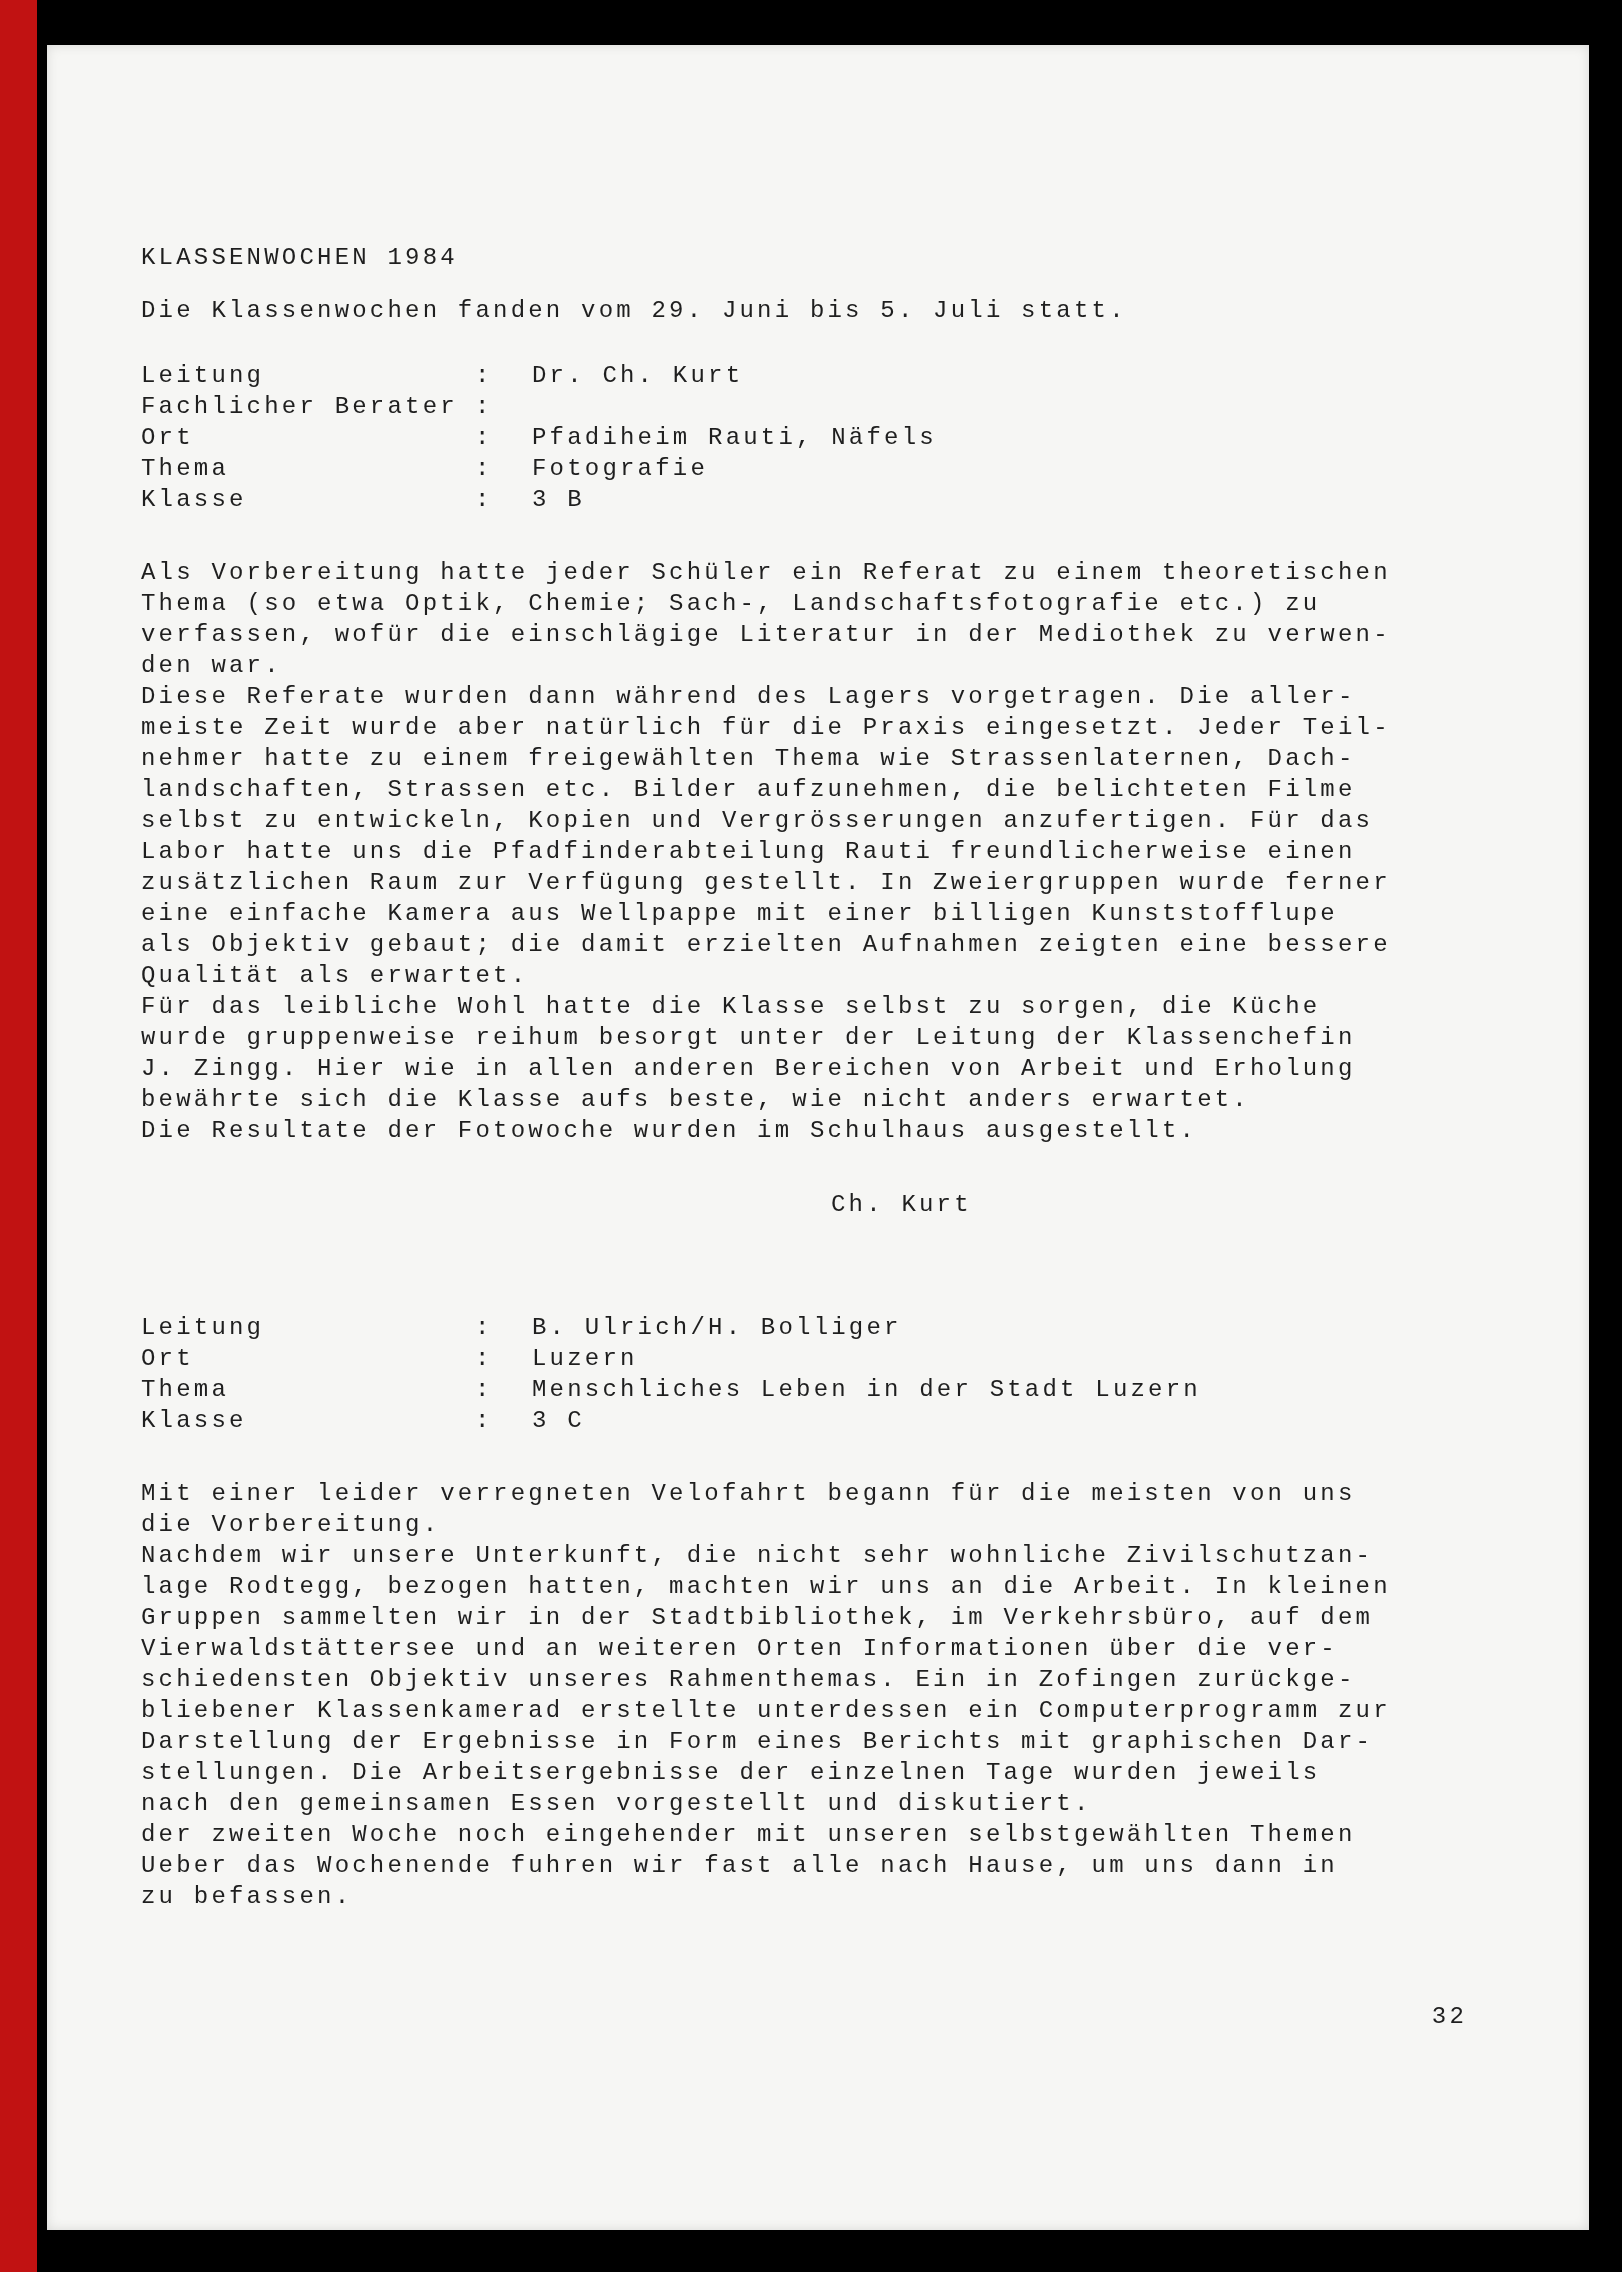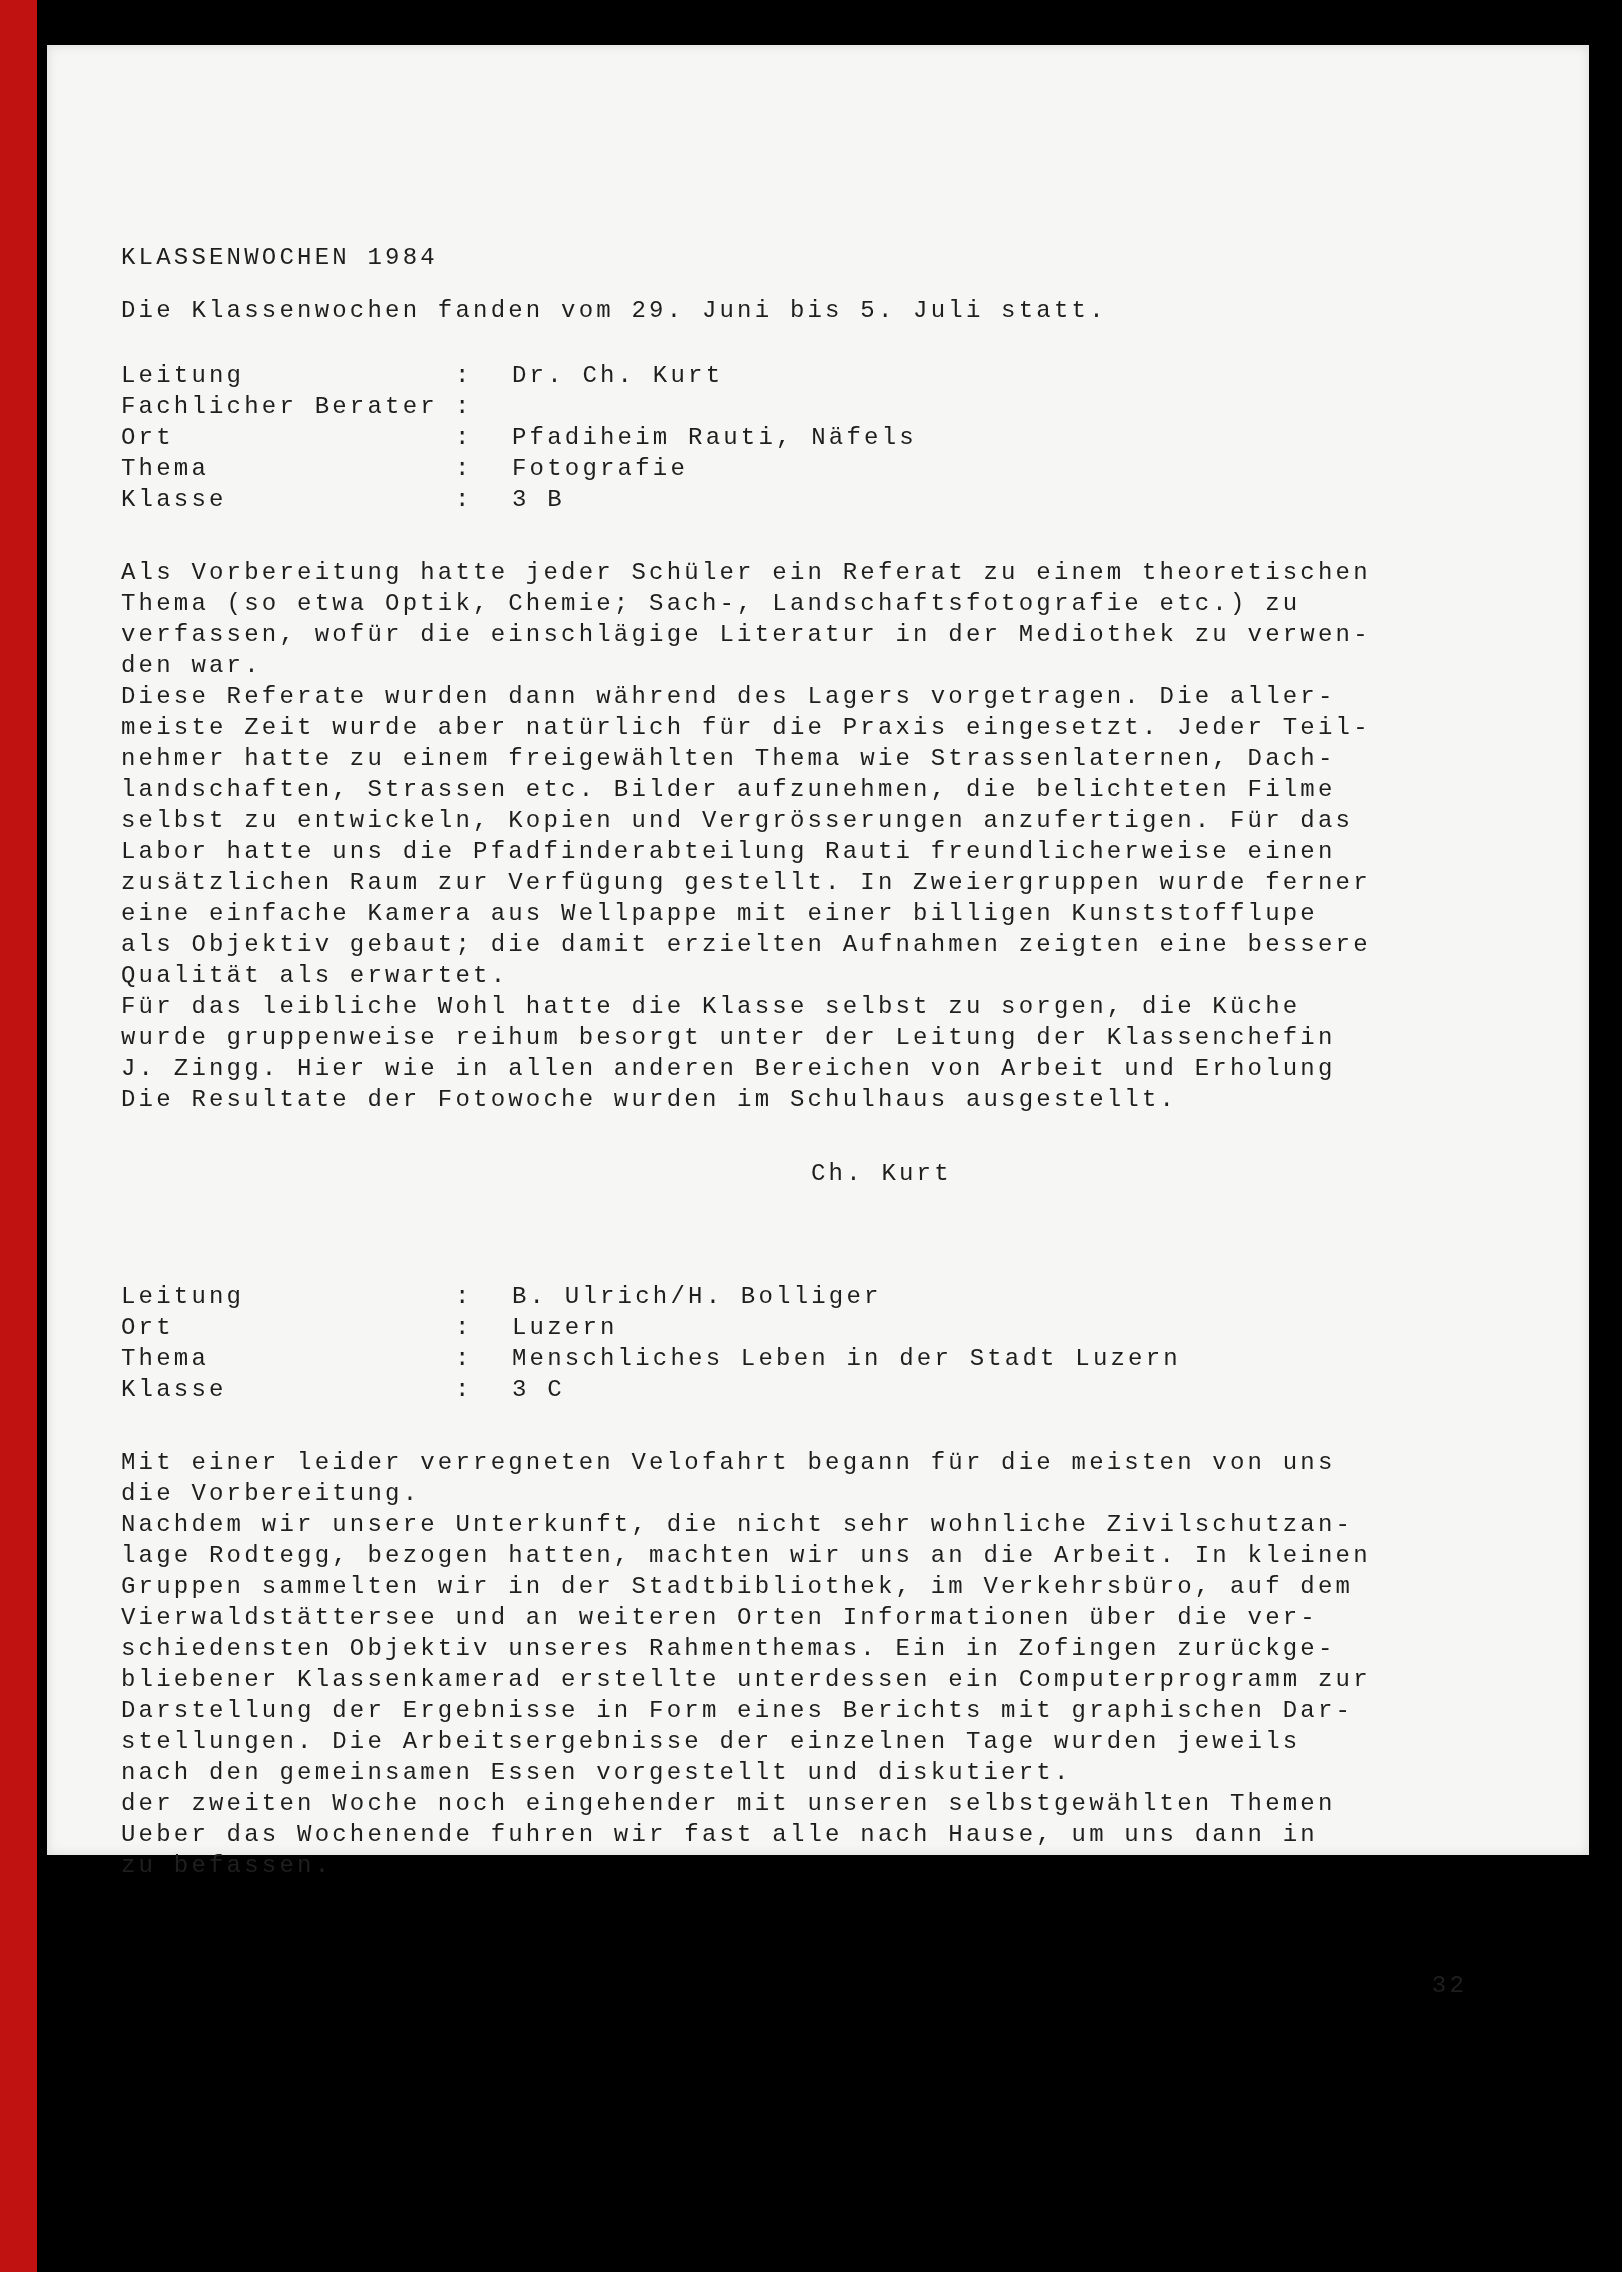--- a/index.html
+++ b/index.html
@@ -12,24 +12,24 @@
   }
   .red-strip {
     position: absolute;
     left: 0; top: 0;
     width: 37px; height: 100%;
     background: var(--red_strip, #c11212);
   }
   .page {
     position: absolute;
     left: 47px; top: 45px;
-    width: 1542px; height: 1810px;
+    width: 1542px; height: 2185px;
     background: var(--paper, #f6f6f4);
     color: var(--ink, #1f1f1f);
-    padding: 197px 122px 0 74px;
+    padding: 197px 122px 0 94px;
     font-size: 24px;
     line-height: 31px;
     letter-spacing: 3.2px;
     box-shadow: inset 0 0 11.4px rgba(0,0,0,0.12);
   }
   .title { margin-bottom: 22px; }
   .intro { margin-bottom: 34px; }
   .meta { margin-bottom: 42px; }
   .meta-row { display: flex; align-items: center; }
   .meta-label { flex: 0 0 334px; width: 334px; }
@@ -89,20 +89,21 @@
     <div class="para-line">landschaften, Strassen etc. Bilder aufzunehmen, die belichteten Filme</div>
     <div class="para-line">selbst zu entwickeln, Kopien und Vergrösserungen anzufertigen. Für das</div>
     <div class="para-line">Labor hatte uns die Pfadfinderabteilung Rauti freundlicherweise einen</div>
     <div class="para-line">zusätzlichen Raum zur Verfügung gestellt. In Zweiergruppen wurde ferner</div>
     <div class="para-line">eine einfache Kamera aus Wellpappe mit einer billigen Kunststofflupe</div>
     <div class="para-line">als Objektiv gebaut; die damit erzielten Aufnahmen zeigten eine bessere</div>
     <div class="para-line">Qualität als erwartet.</div>
     <div class="para-line">Für das leibliche Wohl hatte die Klasse selbst zu sorgen, die Küche</div>
     <div class="para-line">wurde gruppenweise reihum besorgt unter der Leitung der Klassenchefin</div>
     <div class="para-line">J. Zingg. Hier wie in allen anderen Bereichen von Arbeit und Erholung</div>
+    <div class="para-line">bewährte sich die Klasse aufs beste, wie nicht anders erwartet.</div>
     <div class="para-line">Die Resultate der Fotowoche wurden im Schulhaus ausgestellt.</div>
   </div>
 
   <div class="signature">Ch. Kurt</div>
 
   <div class="meta meta-2">
     <div class="meta-row">
       <span class="meta-label">Leitung</span>
       <span class="meta-colon">:</span>
       <span class="meta-value">B. Ulrich/H. Bolliger</span>

